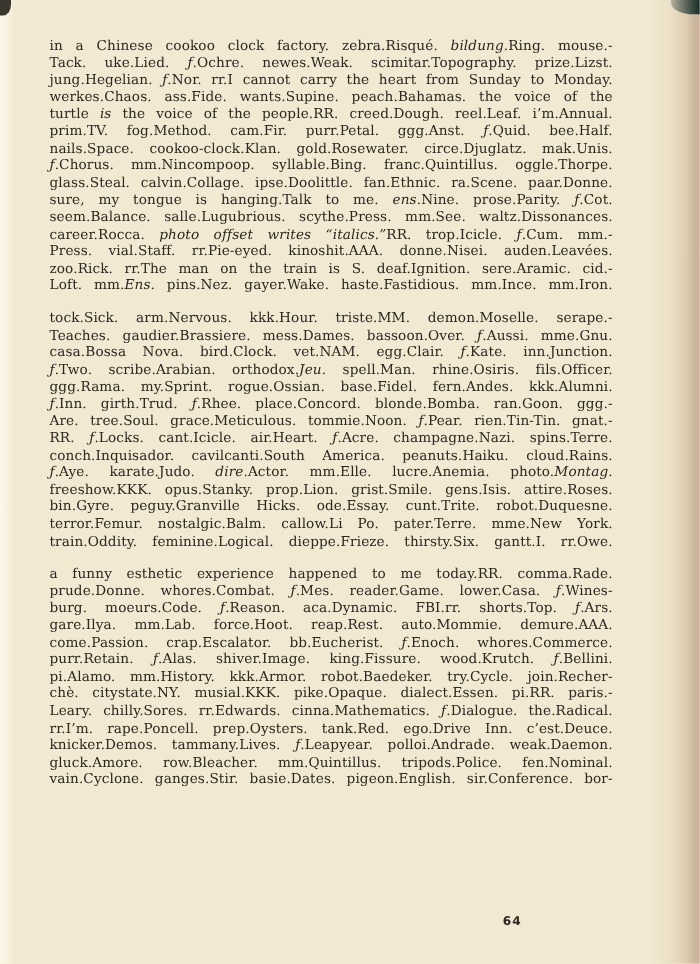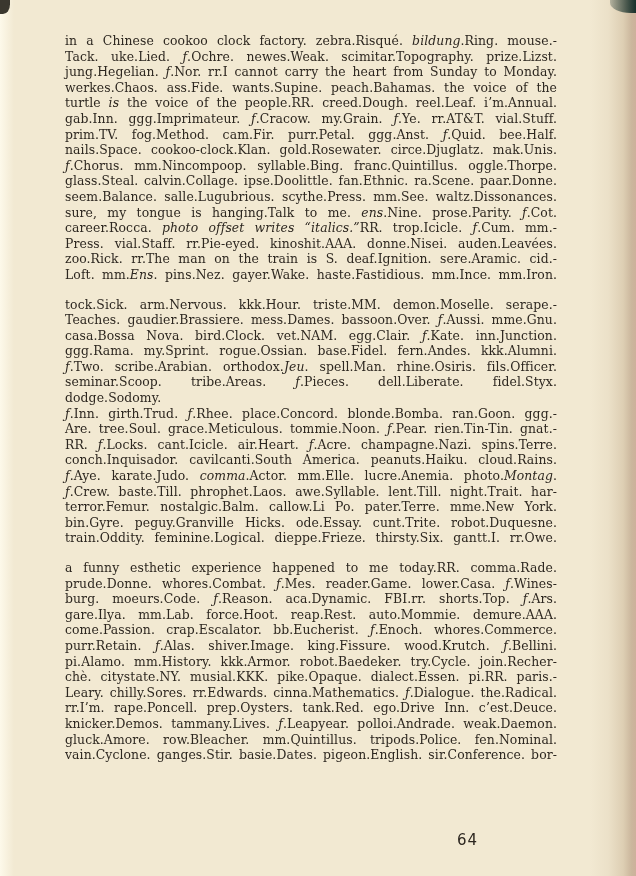--- a/index.html
+++ b/index.html
@@ -43,76 +43,73 @@
     color: var(--ink, #2e2820);
   }
   .paragraph + .paragraph { margin-top: 14px; }
   .line {
     font-size: 12.4px;
     line-height: 15.6px;
     text-align: justify;
     text-align-last: justify;
     letter-spacing: 0.1px;
     word-spacing: 1px;
-    margin-left: 20px;
   }
   .line em { font-style: italic; }
   em.florin { font-style: italic; font-weight: 400; }
   .page-number {
     position: absolute;
     left: 457px; top: 831px;
     font-family: "DejaVu Sans", sans-serif;
-    font-size: 15px;
-    font-weight: 400;
+    font-size: 11px;
+    font-weight: 700;
     letter-spacing: 1px;
     color: var(--ink, #2b271f);
   }
 </style>
 </head>
 <body style="--paper: #f2e9d2; --ink: #2d2720;">
 
 <div class="edge-light-left"></div>
 <div class="page-curl-shadow"></div>
 <div class="corner-mark-top-left"></div>
 <div class="corner-mark-top-right"></div>
 
 <div class="text-block">
     <div class="paragraph">
       <div class="line">in a Chinese cookoo clock factory. zebra.Risqué. <em>bildung</em>.Ring. mouse.-</div>
       <div class="line">Tack. uke.Lied. <em class="florin">ƒ</em>.Ochre. newes.Weak. scimitar.Topography. prize.Lizst.</div>
       <div class="line">jung.Hegelian. <em class="florin">ƒ</em>.Nor. rr.I cannot carry the heart from Sunday to Monday.</div>
       <div class="line">werkes.Chaos. ass.Fide. wants.Supine. peach.Bahamas. the voice of the</div>
       <div class="line">turtle <em>is</em> the voice of the people.RR. creed.Dough. reel.Leaf. i’m.Annual.</div>
-      <div class="line">gab.Inn. ggg.Imprimateur. <em class="florin">ƒ</em>.Cracow. my.Grain. <em class="florin">ƒ</em>.Ye. rr.AT&amp;T. vial.Stuff.</div>
       <div class="line">prim.TV. fog.Method. cam.Fir. purr.Petal. ggg.Anst. <em class="florin">ƒ</em>.Quid. bee.Half.</div>
       <div class="line">nails.Space. cookoo-clock.Klan. gold.Rosewater. circe.Djuglatz. mak.Unis.</div>
       <div class="line"><em class="florin">ƒ</em>.Chorus. mm.Nincompoop. syllable.Bing. franc.Quintillus. oggle.Thorpe.</div>
       <div class="line">glass.Steal. calvin.Collage. ipse.Doolittle. fan.Ethnic. ra.Scene. paar.Donne.</div>
+      <div class="line">sure, my tongue is hanging.Talk to me. <em>ens</em>.Nine. prose.Parity. <em class="florin">ƒ</em>.Cot.</div>
       <div class="line">seem.Balance. salle.Lugubrious. scythe.Press. mm.See. waltz.Dissonances.</div>
-      <div class="line">sure, my tongue is hanging.Talk to me. <em>ens</em>.Nine. prose.Parity. <em class="florin">ƒ</em>.Cot.</div>
       <div class="line">career.Rocca. <em>photo offset writes “italics.”</em>RR. trop.Icicle. <em class="florin">ƒ</em>.Cum. mm.-</div>
       <div class="line">Press. vial.Staff. rr.Pie-eyed. kinoshit.AAA. donne.Nisei. auden.Leavées.</div>
       <div class="line">zoo.Rick. rr.The man on the train is S. deaf.Ignition. sere.Aramic. cid.-</div>
       <div class="line">Loft. mm.<em>Ens</em>. pins.Nez. gayer.Wake. haste.Fastidious. mm.Ince. mm.Iron.</div>
     </div>
     <div class="paragraph">
       <div class="line">tock.Sick. arm.Nervous. kkk.Hour. triste.MM. demon.Moselle. serape.-</div>
       <div class="line">Teaches. gaudier.Brassiere. mess.Dames. bassoon.Over. <em class="florin">ƒ</em>.Aussi. mme.Gnu.</div>
       <div class="line">casa.Bossa Nova. bird.Clock. vet.NAM. egg.Clair. <em class="florin">ƒ</em>.Kate. inn.Junction.</div>
+      <div class="line"><em class="florin">ƒ</em>.Two. scribe.Arabian. orthodox.<em>Jeu</em>. spell.Man. rhine.Osiris. fils.Officer.</div>
       <div class="line">ggg.Rama. my.Sprint. rogue.Ossian. base.Fidel. fern.Andes. kkk.Alumni.</div>
-      <div class="line"><em class="florin">ƒ</em>.Two. scribe.Arabian. orthodox.<em>Jeu</em>. spell.Man. rhine.Osiris. fils.Officer.</div>
-      <div class="line">seminar.Scoop. tribe.Areas. <em class="florin">ƒ</em>.Pieces. dell.Liberate. fidel.Styx. dodge.Sodomy.</div>
       <div class="line"><em class="florin">ƒ</em>.Inn. girth.Trud. <em class="florin">ƒ</em>.Rhee. place.Concord. blonde.Bomba. ran.Goon. ggg.-</div>
       <div class="line">Are. tree.Soul. grace.Meticulous. tommie.Noon. <em class="florin">ƒ</em>.Pear. rien.Tin-Tin. gnat.-</div>
       <div class="line">RR. <em class="florin">ƒ</em>.Locks. cant.Icicle. air.Heart. <em class="florin">ƒ</em>.Acre. champagne.Nazi. spins.Terre.</div>
       <div class="line">conch.Inquisador. cavilcanti.South America. peanuts.Haiku. cloud.Rains.</div>
-      <div class="line"><em class="florin">ƒ</em>.Aye. karate.Judo. <em>comma</em>.Actor. mm.Elle. lucre.Anemia. photo.<em>Montag</em>.</div>
-      <div class="line"><em class="florin">ƒ</em>.Crew. baste.Till. phrophet.Laos. awe.Syllable. lent.Till. night.Trait. har-</div>
+      <div class="line"><em class="florin">ƒ</em>.Aye. karate.Judo. <em>dire</em>.Actor. mm.Elle. lucre.Anemia. photo.<em>Montag</em>.</div>
+      <div class="line">freeshow.KKK. opus.Stanky. prop.Lion. grist.Smile. gens.Isis. attire.Roses.</div>
+      <div class="line">bin.Gyre. peguy.Granville Hicks. ode.Essay. cunt.Trite. robot.Duquesne.</div>
       <div class="line">terror.Femur. nostalgic.Balm. callow.Li Po. pater.Terre. mme.New York.</div>
-      <div class="line">bin.Gyre. peguy.Granville Hicks. ode.Essay. cunt.Trite. robot.Duquesne.</div>
       <div class="line">train.Oddity. feminine.Logical. dieppe.Frieze. thirsty.Six. gantt.I. rr.Owe.</div>
     </div>
     <div class="paragraph">
       <div class="line">a funny esthetic experience happened to me today.RR. comma.Rade.</div>
       <div class="line">prude.Donne. whores.Combat. <em class="florin">ƒ</em>.Mes. reader.Game. lower.Casa. <em class="florin">ƒ</em>.Wines-</div>
       <div class="line">burg. moeurs.Code. <em class="florin">ƒ</em>.Reason. aca.Dynamic. FBI.rr. shorts.Top. <em class="florin">ƒ</em>.Ars.</div>
       <div class="line">gare.Ilya. mm.Lab. force.Hoot. reap.Rest. auto.Mommie. demure.AAA.</div>
       <div class="line">come.Passion. crap.Escalator. bb.Eucherist. <em class="florin">ƒ</em>.Enoch. whores.Commerce.</div>
       <div class="line">purr.Retain. <em class="florin">ƒ</em>.Alas. shiver.Image. king.Fissure. wood.Krutch. <em class="florin">ƒ</em>.Bellini.</div>
       <div class="line">pi.Alamo. mm.History. kkk.Armor. robot.Baedeker. try.Cycle. join.Recher-</div>

